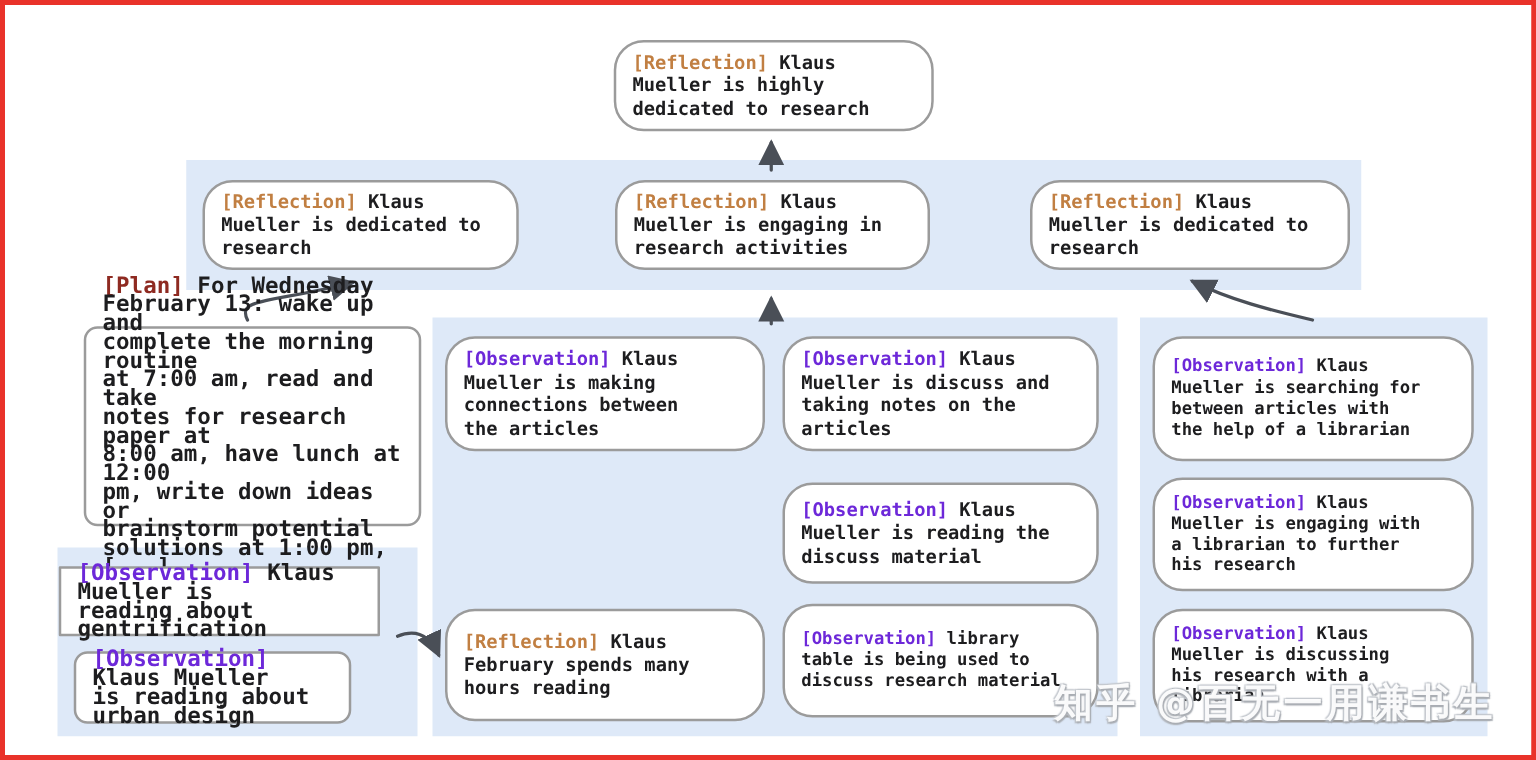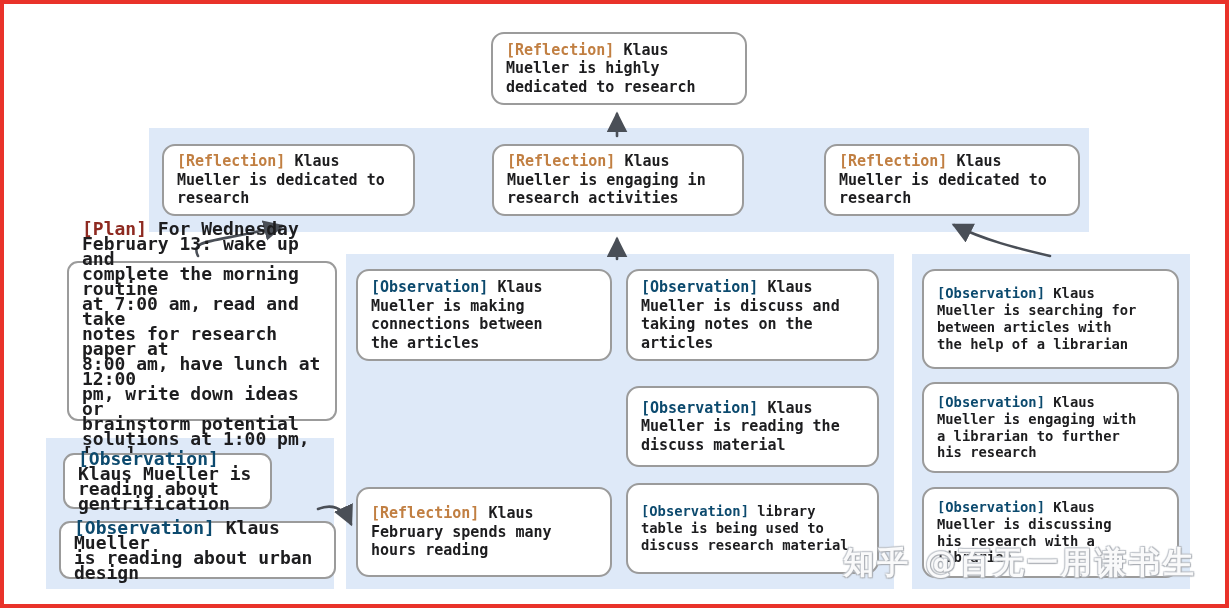--- a/index.html
+++ b/index.html
@@ -14,33 +14,33 @@
   }
   .panel{
     position:absolute;
     background:#dee9f8;
   }
   .card{
     position:absolute;
     box-sizing:border-box;
     background:#ffffff;
     border:2.5px solid #9b9b9b;
-    border-radius:13px;
+    border-radius:24px;
     display:flex;
     align-items:center;
     padding:0 13px;
     color:#1d1d1f;
     font-weight:bold;
   }
   .card .body{white-space:pre-wrap;}
   .fs-lg{font-size:15px;line-height:18.5px;}
   .fs-md{font-size:13.8px;line-height:16.8px;}
   .fs-sm{font-size:18px;line-height:15px;}
   .tag-reflection{color:#c17f42;}
-  .tag-observation{color:#0c4a6e;}
+  .tag-observation{color:#6d28d9;}
   .tag-plan{color:#8e2a21;}
   #connectors{
     position:absolute;left:0;top:0;width:1229px;height:608px;
     pointer-events:none;
   }
   #watermark{
     position:absolute;
     right:28px;bottom:20px;
     font-size:31px;
     letter-spacing:3px;
@@ -100,25 +100,25 @@
 February 13: wake up and
 complete the morning routine
 at 7:00 am, read and take
 notes for research paper at
 8:00 am, have lunch at 12:00
 pm, write down ideas or
 brainstorm potential
 solutions at 1:00 pm, [...]</span></div>
   </div>
 
-  <div class="card fs-sm" style="left:59px;top:449px;width:209px;height:56px;border-radius:11px;">
+  <div class="card fs-sm" style="left:43px;top:449px;width:257px;height:56px;border-radius:1px;">
     <div class="txt"><span class="tag-observation">[Observation]</span><span class="body"> Klaus Mueller is
 reading about gentrification</span></div>
   </div>
-  <div class="card fs-sm" style="left:55px;top:517px;width:277px;height:58px;border-radius:11px;">
+  <div class="card fs-sm" style="left:55px;top:517px;width:222px;height:58px;border-radius:11px;">
     <div class="txt"><span class="tag-observation">[Observation]</span><span class="body"> Klaus Mueller
 is reading about urban design</span></div>
   </div>
 
   <div class="card fs-lg" style="left:352px;top:265px;width:256px;height:92px;">
     <div class="txt"><span class="tag-observation">[Observation]</span><span class="body"> Klaus
 Mueller is making
 connections between
 the articles</span></div>
   </div>

